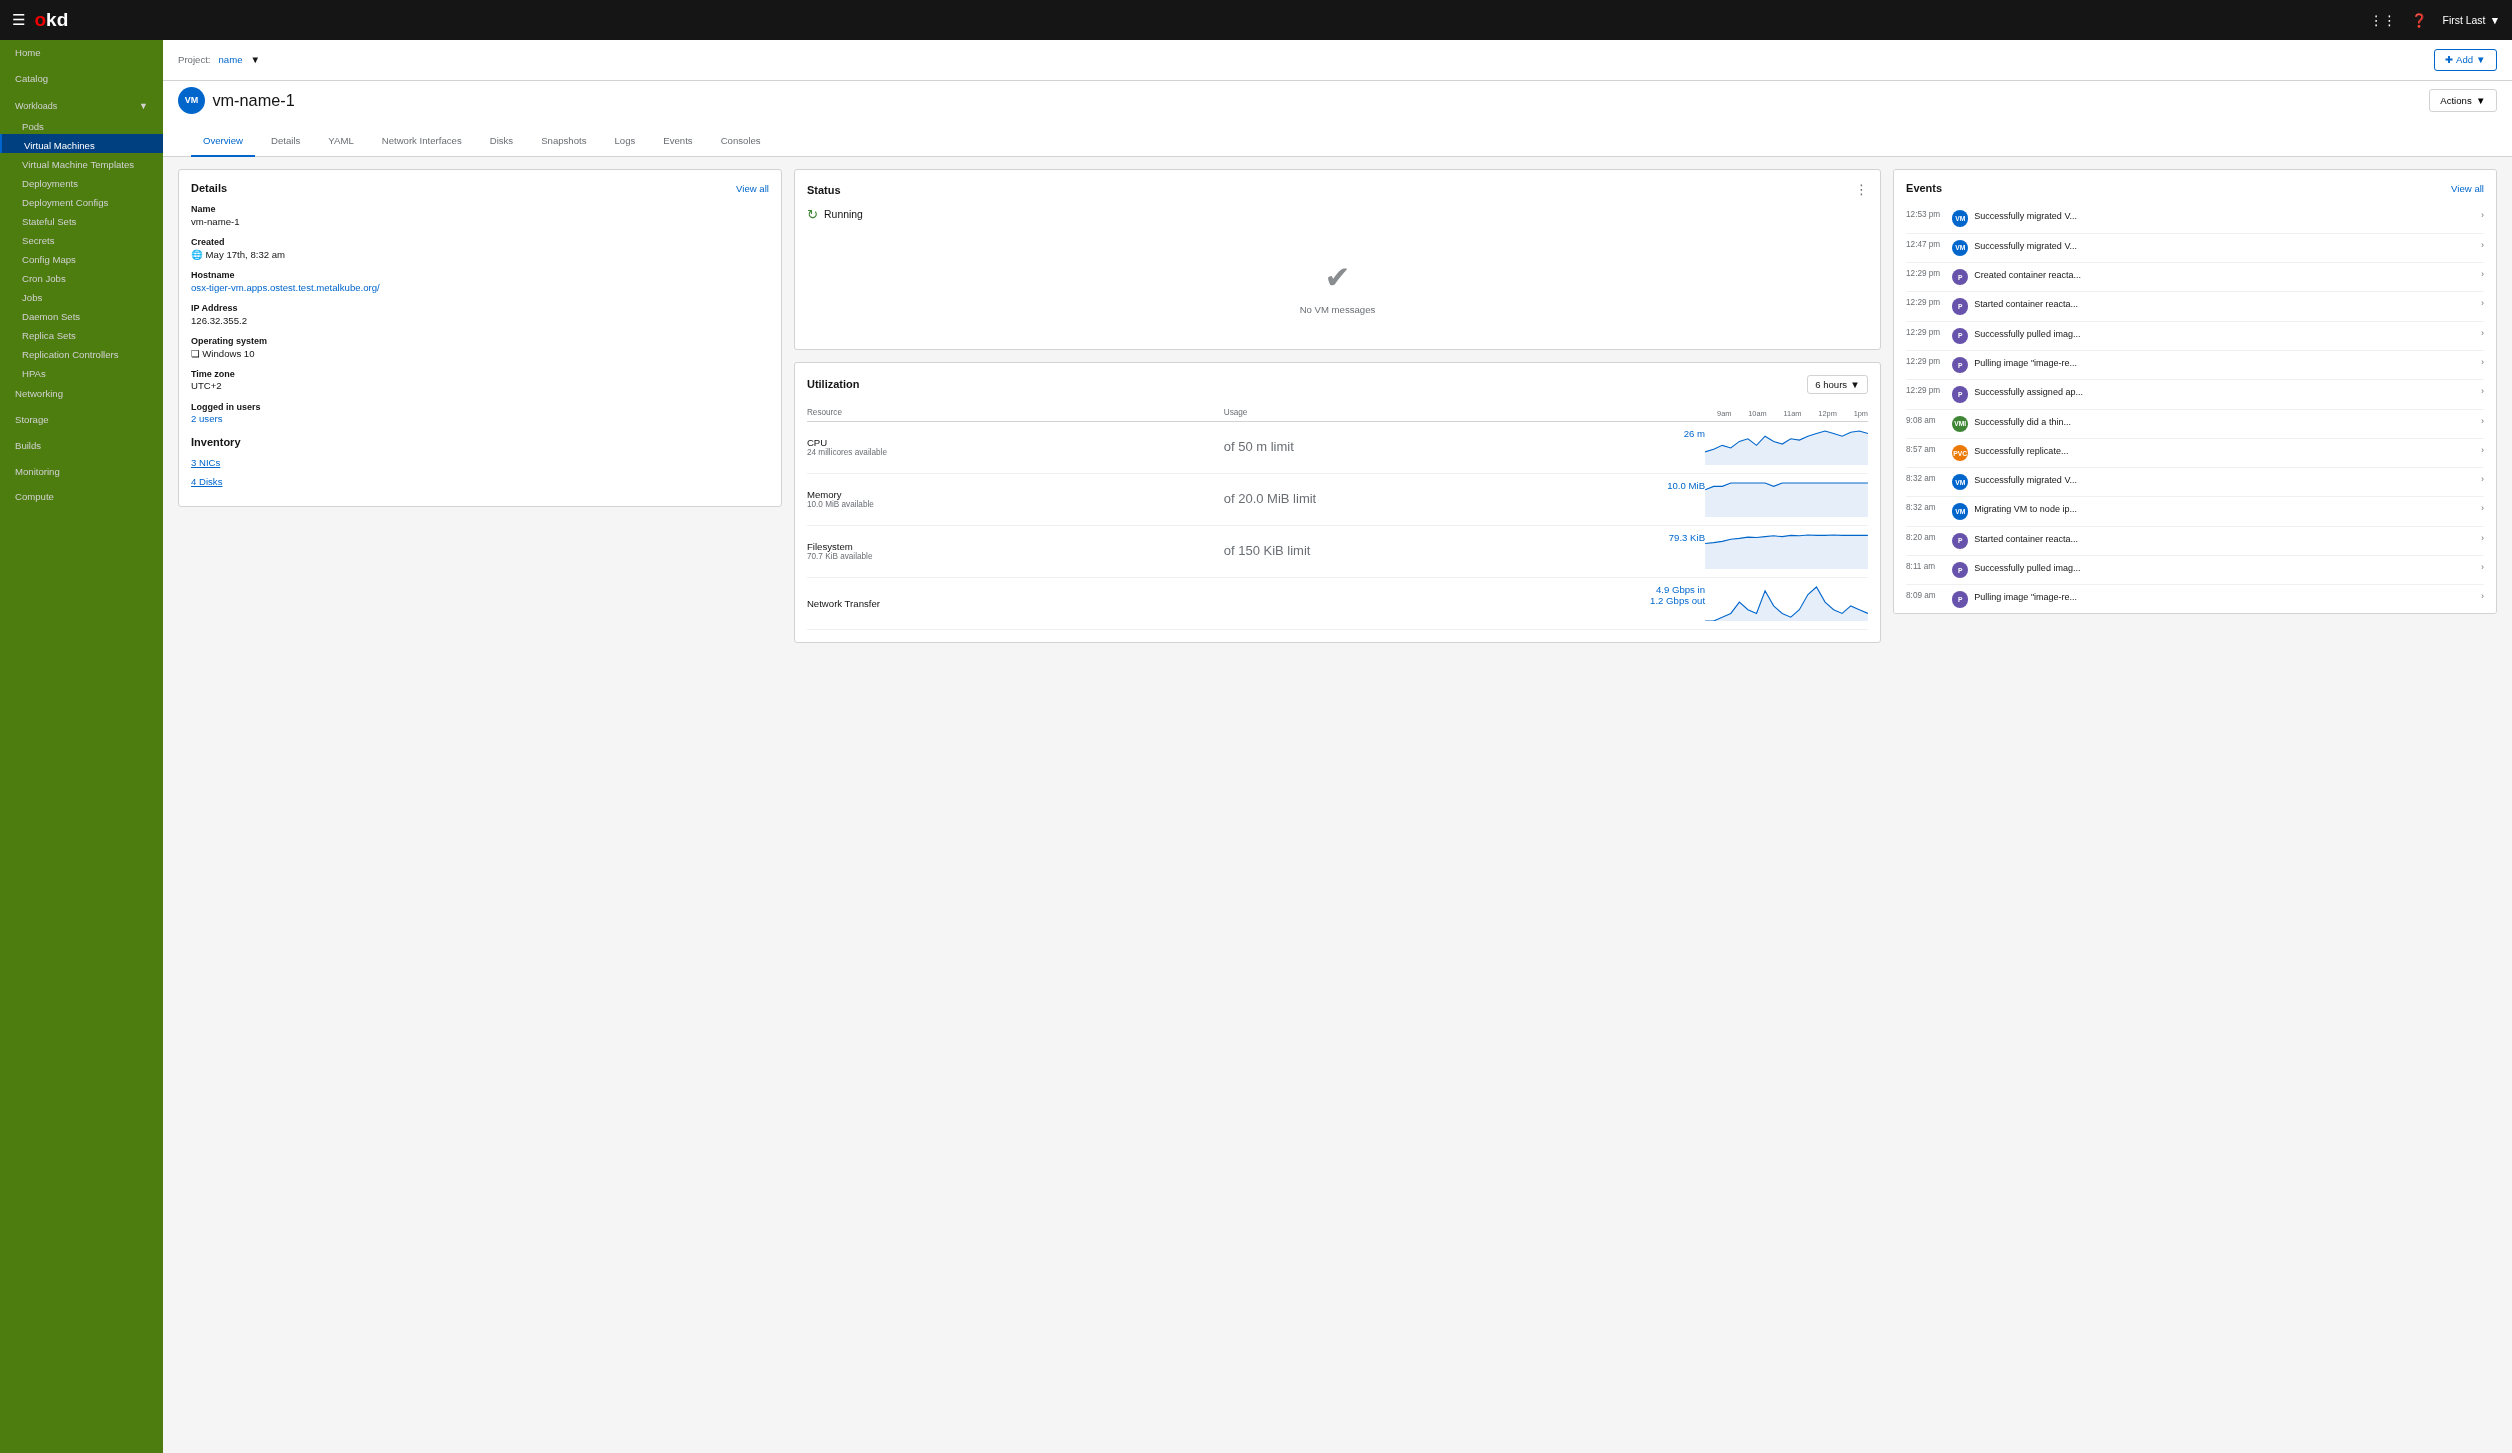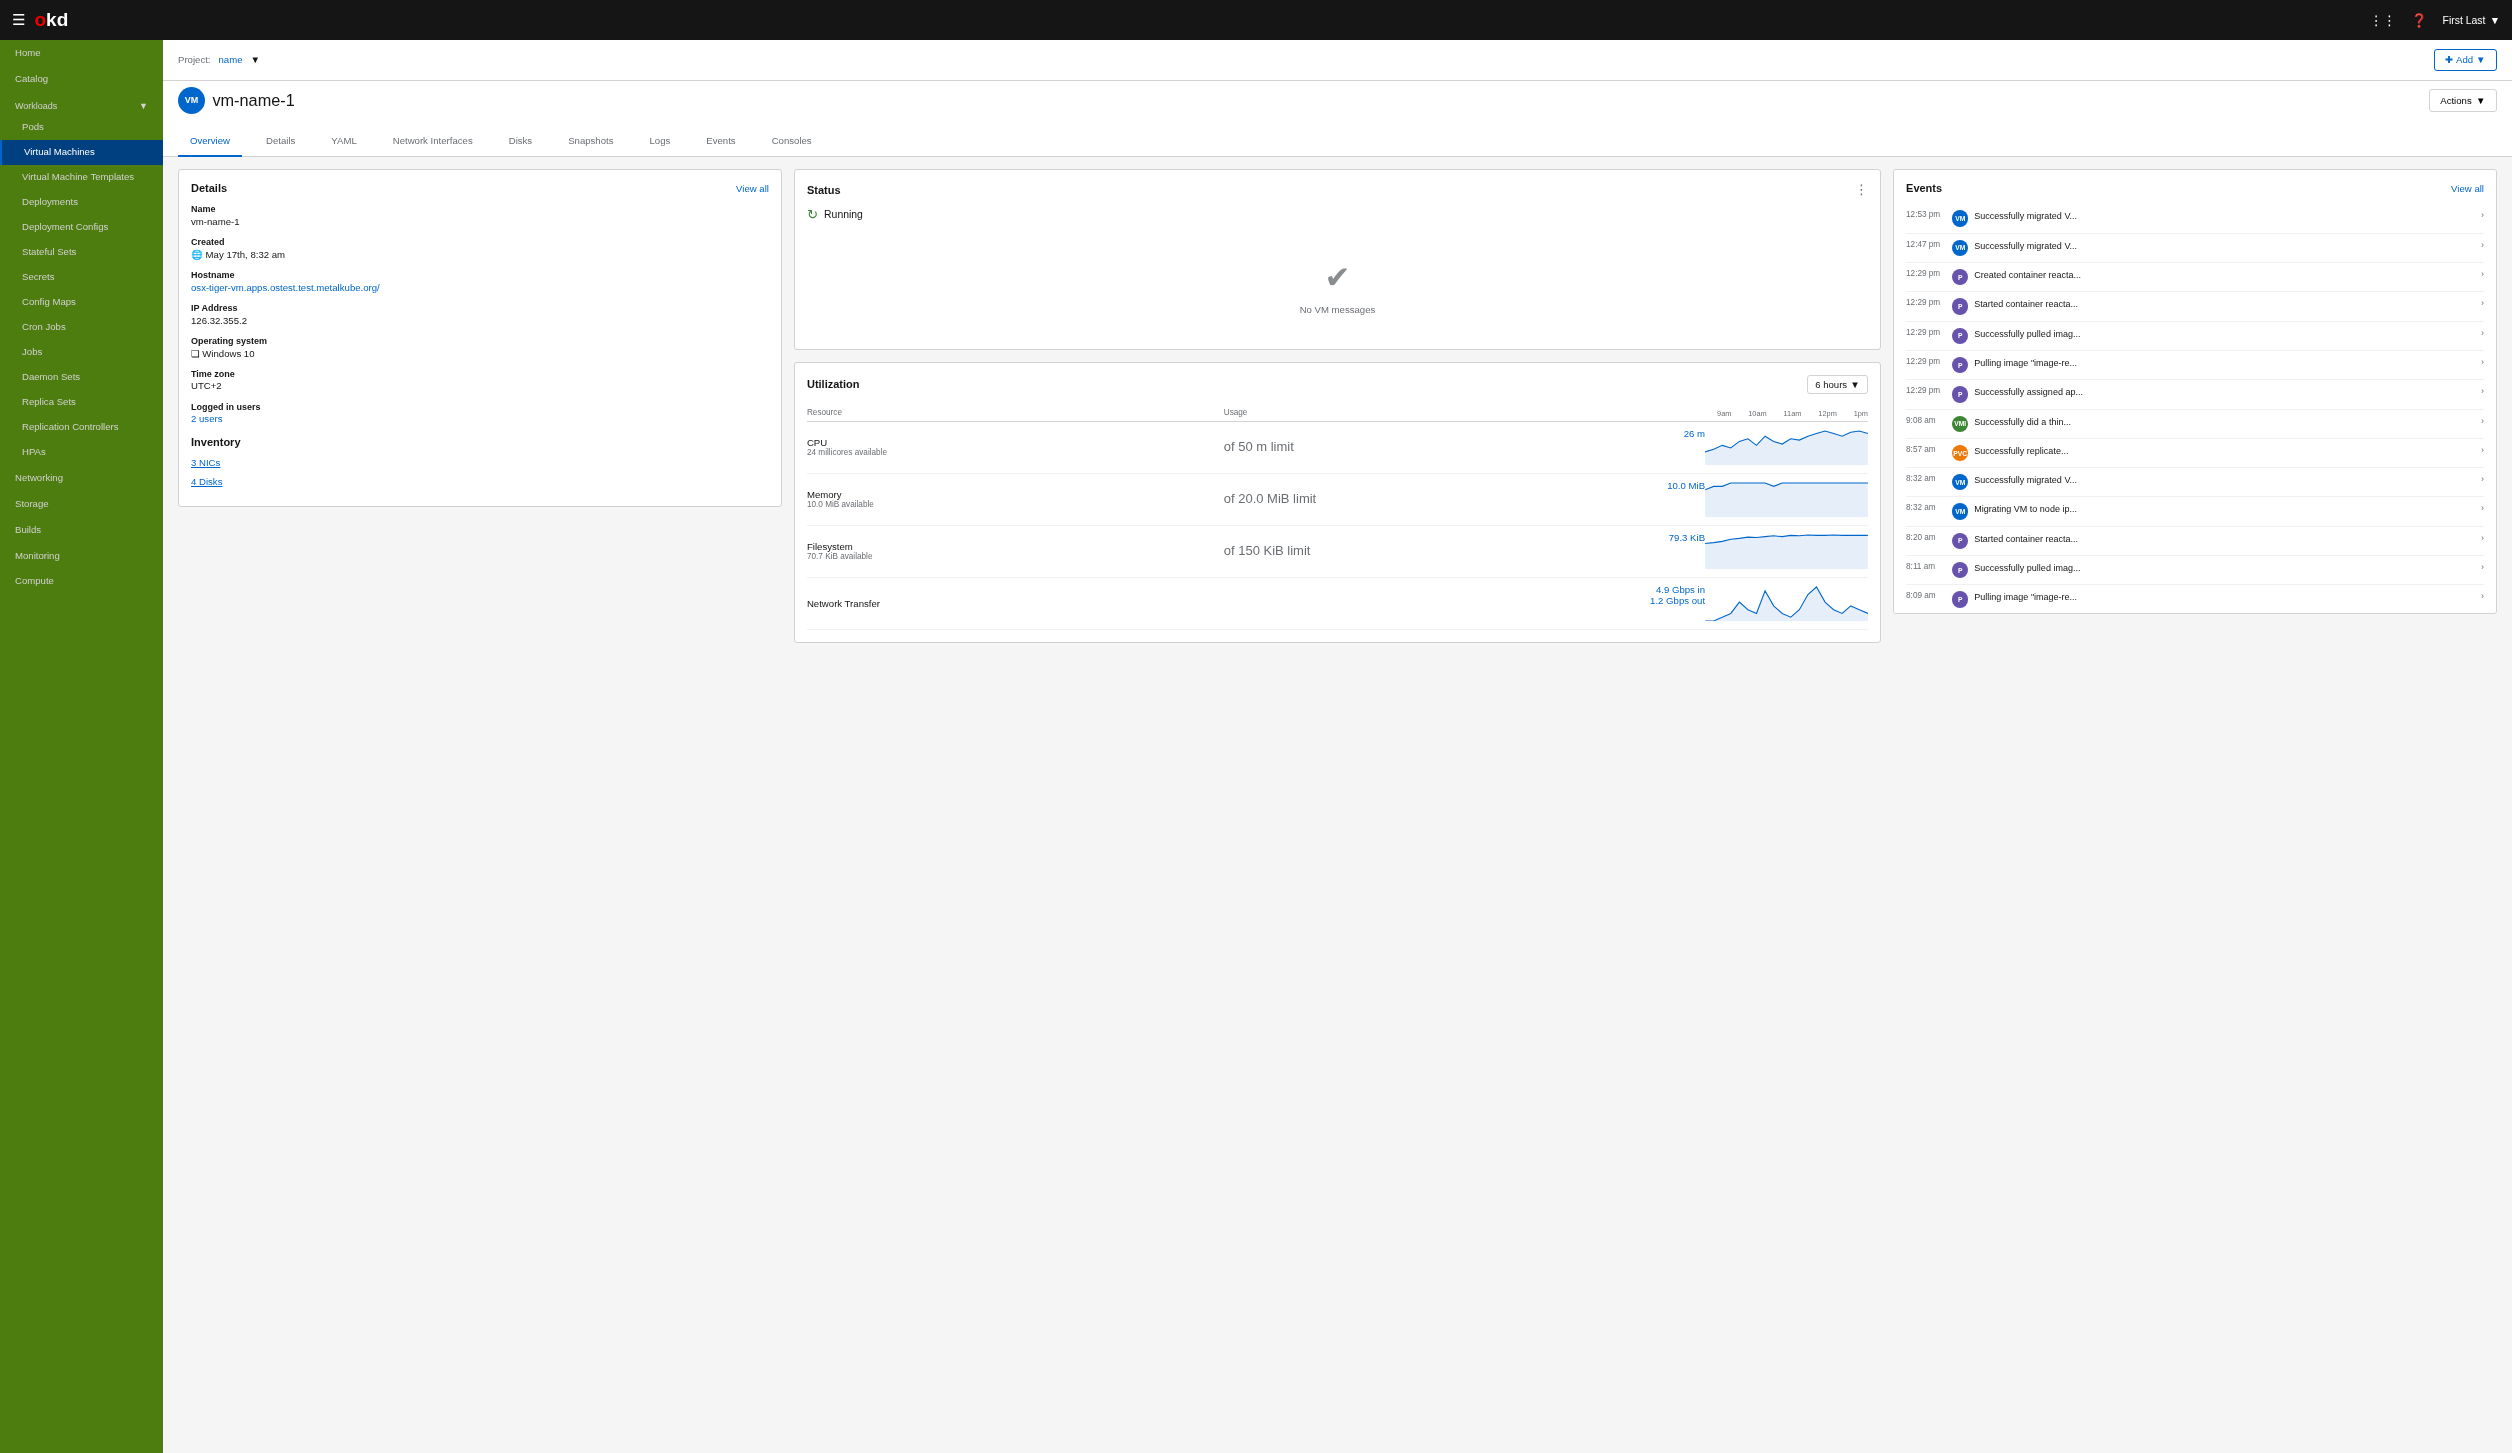--- a/index.html
+++ b/index.html
@@ -48,21 +48,21 @@
     .sidebar-section {
       padding: 9px 15px 4.4px;
       font-size: 9px;
       color: #d2d2d2;
       display: flex;
       align-items: center;
       justify-content: space-between;
       cursor: pointer;
     }
     .sidebar-sub-item {
-      padding: 6px 15px 8px 22px;
+      padding: 6px 15px 2px 22px;
       cursor: pointer;
       font-size: 9.6px;
       color: #d2d2d2;
     }
     .sidebar-sub-item.active { background: #004080; color: #fff; border-left: 2.2px solid #06c; }
 
     
     .main {
       margin-left: 163px;
       margin-top: 40px;
@@ -116,23 +116,23 @@
     .vm-name { font-size: 16.3px; font-weight: 400; }
     .actions-btn {
       display: flex; align-items: center; gap: 4.4px;
       border: 0.7px solid #d2d2d2; background: #fff;
       padding: 5.2px 10.4px; border-radius: 3px; cursor: pointer; font-size: 9.6px;
     }
 
     
     .tabs {
       border-bottom: 0.7px solid #d2d2d2;
-      padding: 0 15px;
+      padding: 0 28px;
       display: flex;
-      gap: 12px;
+      gap: 4px;
     }
     .tab {
       padding: 9px 12px;
       cursor: pointer;
       font-size: 9.6px;
       color: #6a6e73;
       border-bottom: 2.2px solid transparent;
       margin-bottom: -0.7px;
     }
     .tab.active { color: #06c; border-bottom-color: #06c; font-weight: 500; }

